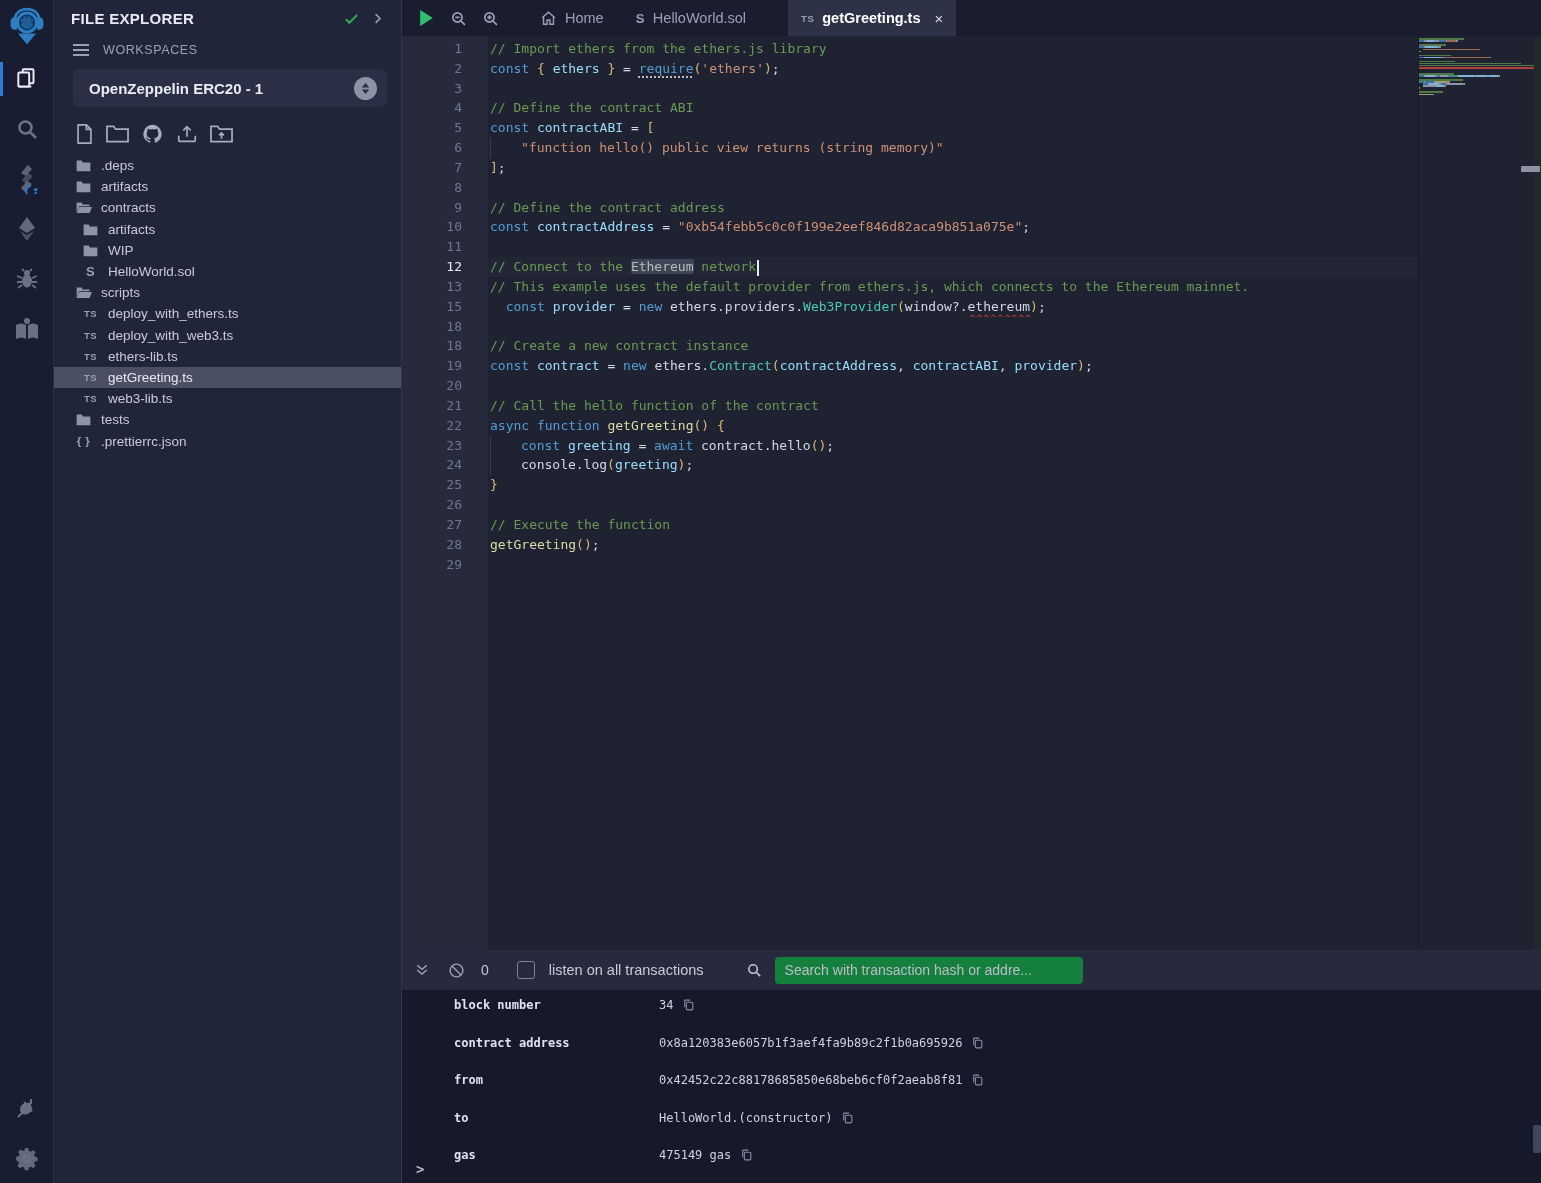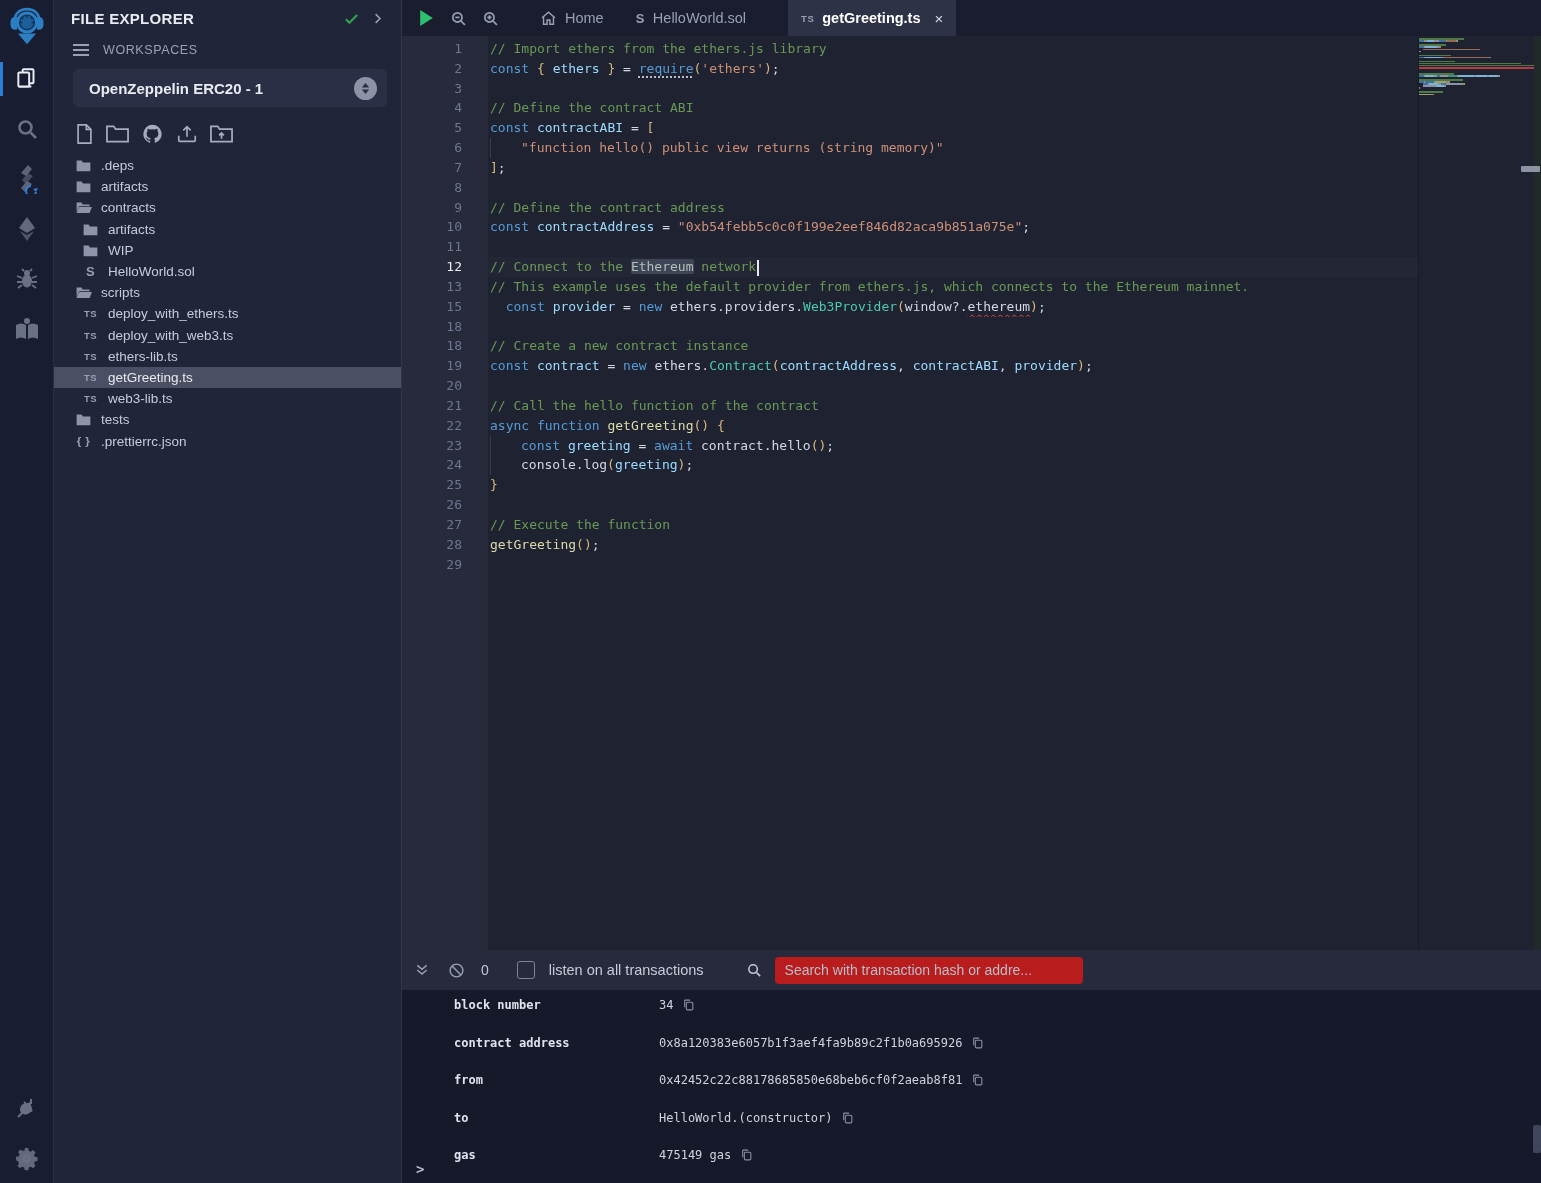--- a/index.html
+++ b/index.html
@@ -98,21 +98,21 @@
   #terminal { height:233px; flex-shrink:0; display:flex; flex-direction:column; background:#151929;
     position:relative; }
   #termbar { height:40px; background:#262a3c; display:flex; align-items:center; flex-shrink:0;
     color:#9aa0b4; }
   .term-ic { margin-left:12px; display:flex; cursor:pointer; }
   .term-count { margin-left:16px; font-size:14px; color:#c3c8d6; }
   .term-check { width:18px; height:18px; border:1px solid #7d8296; border-radius:3px;
     margin-left:28px; cursor:pointer; background:transparent; }
   .term-listen { margin-left:14px; font-size:14.5px; color:#c8ccd8; }
   .term-search-ic { margin-left:42px; display:flex; cursor:pointer; }
-  .term-input { margin-left:12px; width:308px; height:27px; background:#b91c1c; border:none;
+  .term-input { margin-left:12px; width:308px; height:27px; background:#15803d; border:none;
     border-radius:4px; color:#e2e5ee; font-size:14px; padding:0 10px;
     font-family:"Liberation Sans",sans-serif; }
   .term-input::placeholder { color:#b9bdca; }
   #termbody { flex:1; padding:8px 0 0 52px; font-family:"DejaVu Sans Mono", monospace;
     font-size:12px; position:relative; }
   .trow { display:flex; margin-bottom:23.5px; align-items:flex-end; }
   .trow .tlabel { width:205px; font-weight:bold; color:#dfe3ee; flex-shrink:0; }
   .trow .tvalue { color:#ced3e0; }
   .trow .copy { margin-left:9px; color:#8a90a4; display:flex; cursor:pointer; }
   #prompt { position:absolute; left:14px; bottom:6px; font-family:"DejaVu Sans Mono",monospace;

